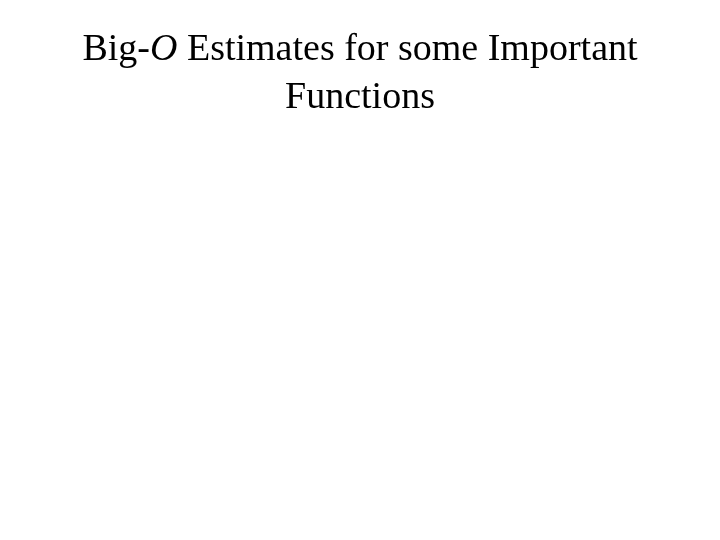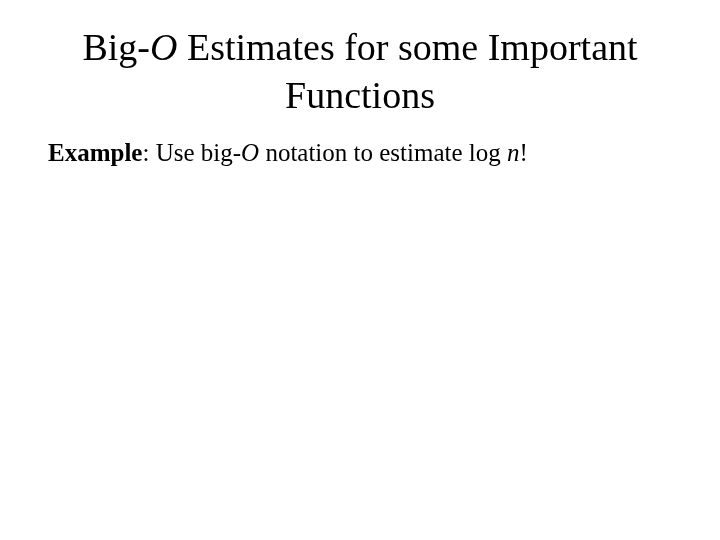--- a/index.html
+++ b/index.html
@@ -32,16 +32,13 @@
   .bold { font-weight: bold; }
   .italic { font-style: italic; }
 </style>
 </head>
 <body>
 
 <div class="slide">
   <h1 class="title">
     <span>Big-</span><span class="italic">O</span><span> Estimates for some Important Functions</span>
   </h1>
-  <p class="body-line">
-    <span class="bold"><span>Example</span></span><span>: </span><span>Use big-</span><span class="italic">O</span><span> notation to estimate log </span><span class="italic">n</span><span>!</span>
-  </p>
 </div>
 
 </body></html>

